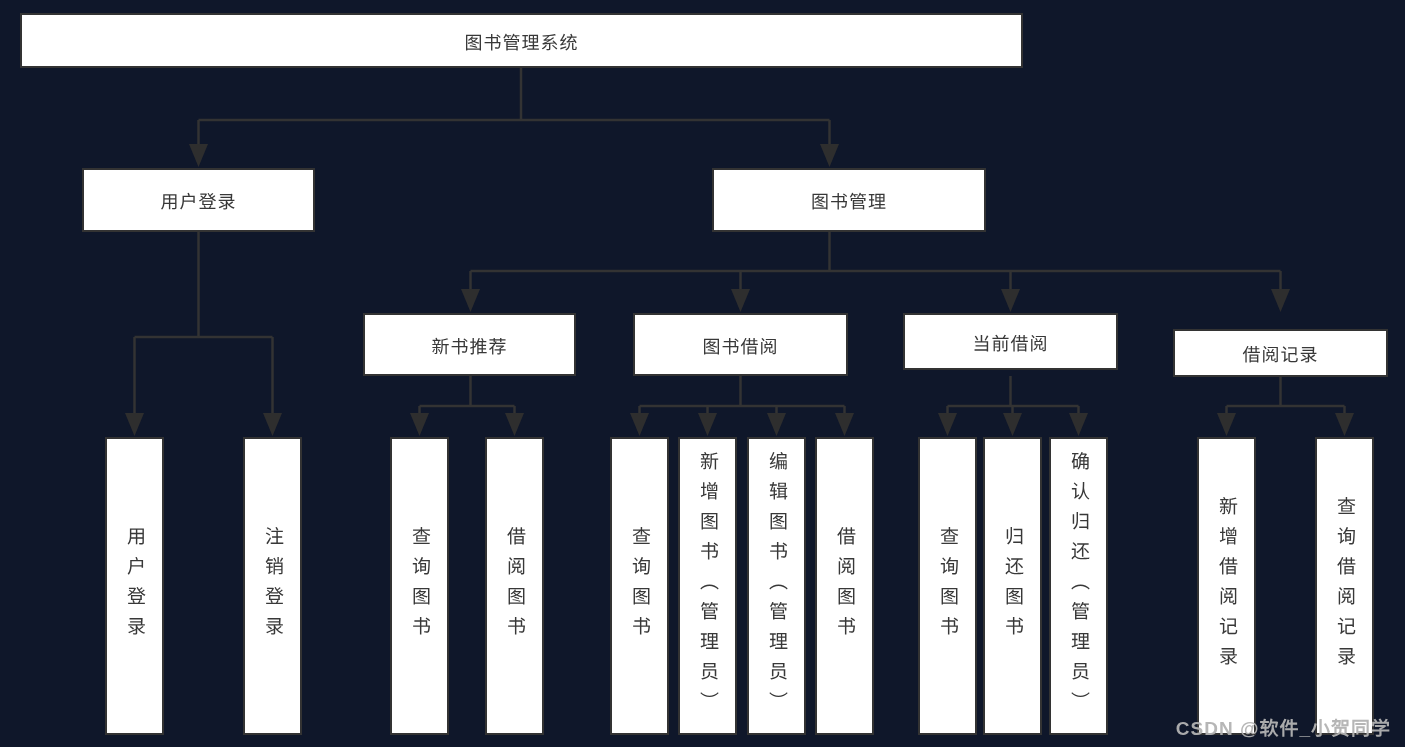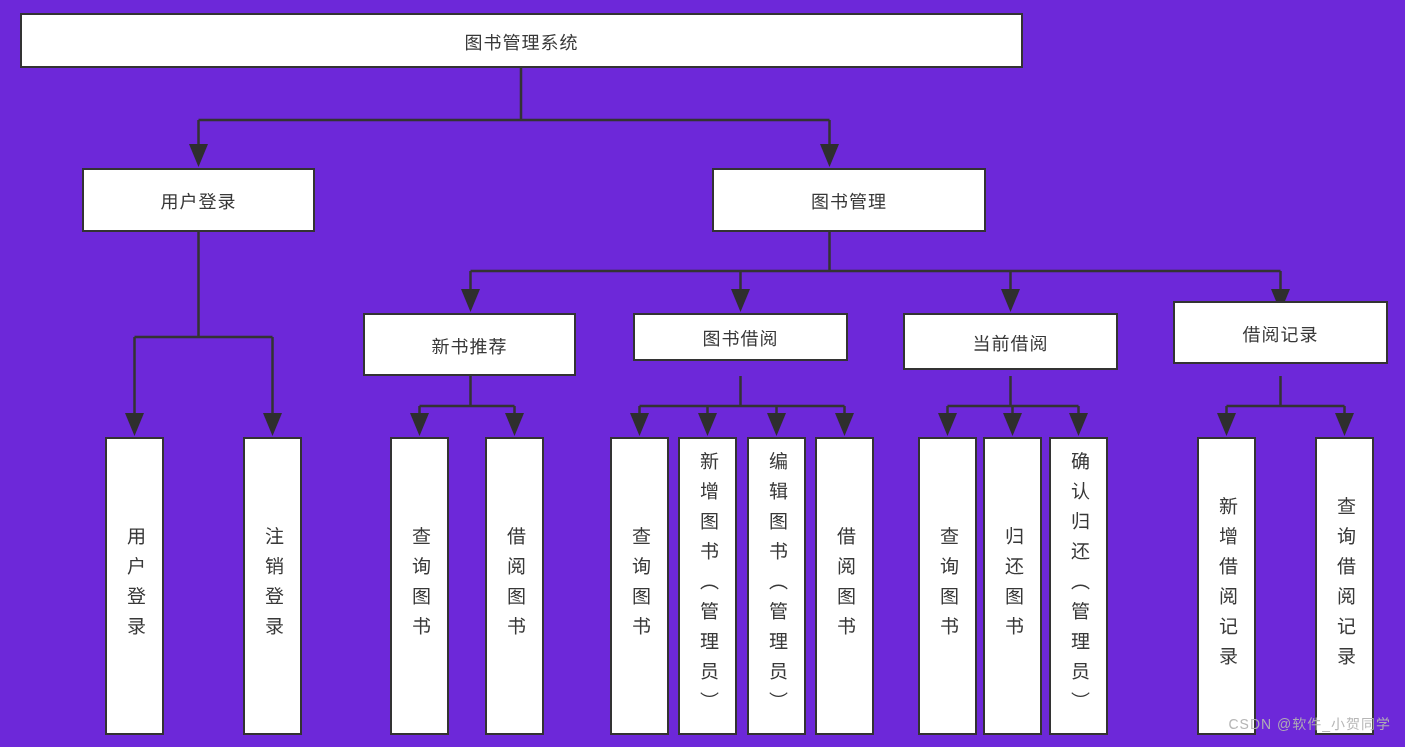--- a/index.html
+++ b/index.html
@@ -1,20 +1,20 @@
 <!DOCTYPE html>
 <html lang="zh-CN"><head>
 <meta charset="utf-8">
 <style>
   html, body { margin: 0; padding: 0; background: #ffffff; }
   #canvas {
     position: relative;
     width: 1405px;
     height: 747px;
-    background: #6d28d9;
+    background: #0f172a;
     overflow: hidden;
     font-family: "Liberation Sans", sans-serif;
   }
   #connector-svg {
     position: absolute;
     left: 0; top: 0;
     z-index: 0;
   }
   .node {
     position: absolute;
@@ -37,25 +37,26 @@
     text-orientation: mixed;
     font-size: 19px;
     letter-spacing: 11px;
     line-height: 1;
     white-space: nowrap;
   }
   .watermark {
     position: absolute;
     top: 713px;
     right: 14px;
-    font-size: 14px;
+    font-size: 19px;
     color: rgba(178, 178, 178, 0.95);
     letter-spacing: 1px;
     z-index: 2;
     white-space: nowrap;
+    font-weight: bold;
   }
 </style>
 </head>
 <body>
 
 <div id="canvas">
 
   <svg id="connector-svg" width="1405" height="747">
     <g stroke="#333333" stroke-width="2.5" fill="none">
 
@@ -103,27 +104,27 @@
   <div class="node h-node" style="left:82px;top:168px;width:233px;height:64px">
     <span>用户登录</span>
   </div>
   <div class="node h-node" style="left:712px;top:168px;width:274px;height:64px">
     <span>图书管理</span>
   </div>
 
   <div class="node h-node" style="left:363px;top:313px;width:213px;height:63px">
     <span>新书推荐</span>
   </div>
-  <div class="node h-node" style="left:633px;top:313px;width:215px;height:48px">
+  <div class="node h-node" style="left:633px;top:313px;width:215px;height:63px">
     <span>图书借阅</span>
   </div>
   <div class="node h-node" style="left:903px;top:313px;width:215px;height:57px">
     <span>当前借阅</span>
   </div>
-  <div class="node h-node" style="left:1173px;top:301px;width:215px;height:63px">
+  <div class="node h-node" style="left:1173px;top:329px;width:215px;height:48px">
     <span>借阅记录</span>
   </div>
 
   <div class="node v-node" style="left:105px;top:437px;width:59px;height:298px">
     <span>用户登录</span>
   </div>
   <div class="node v-node" style="left:243px;top:437px;width:59px;height:298px">
     <span>注销登录</span>
   </div>
 

